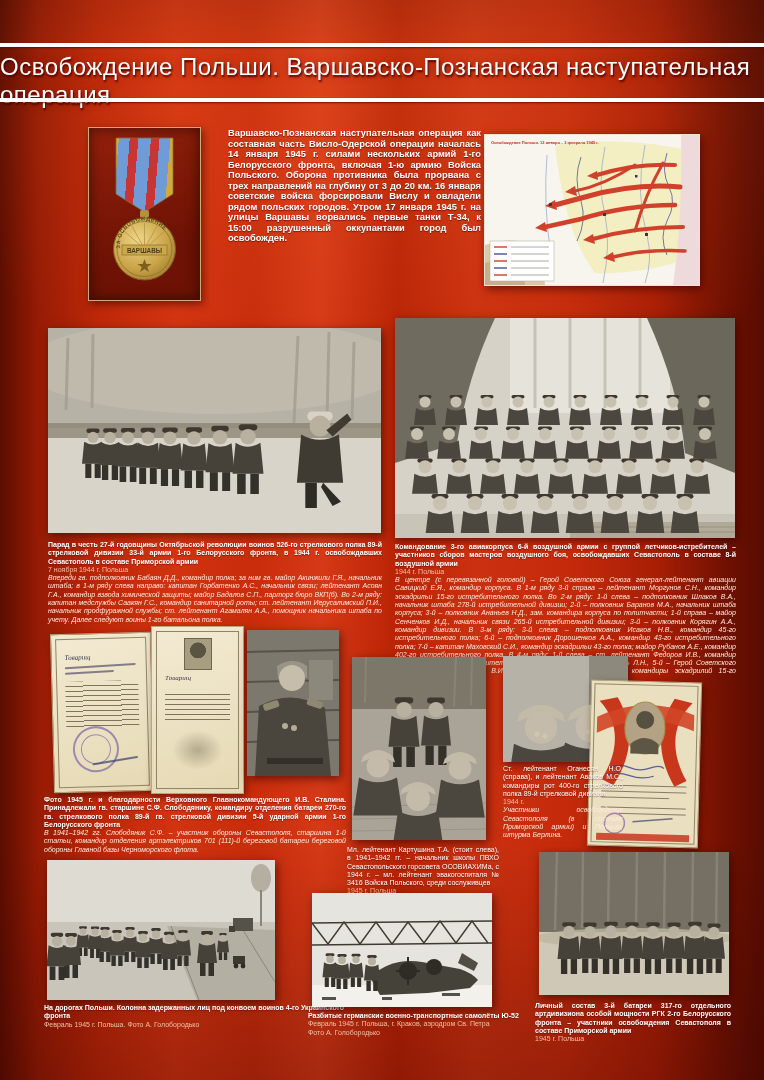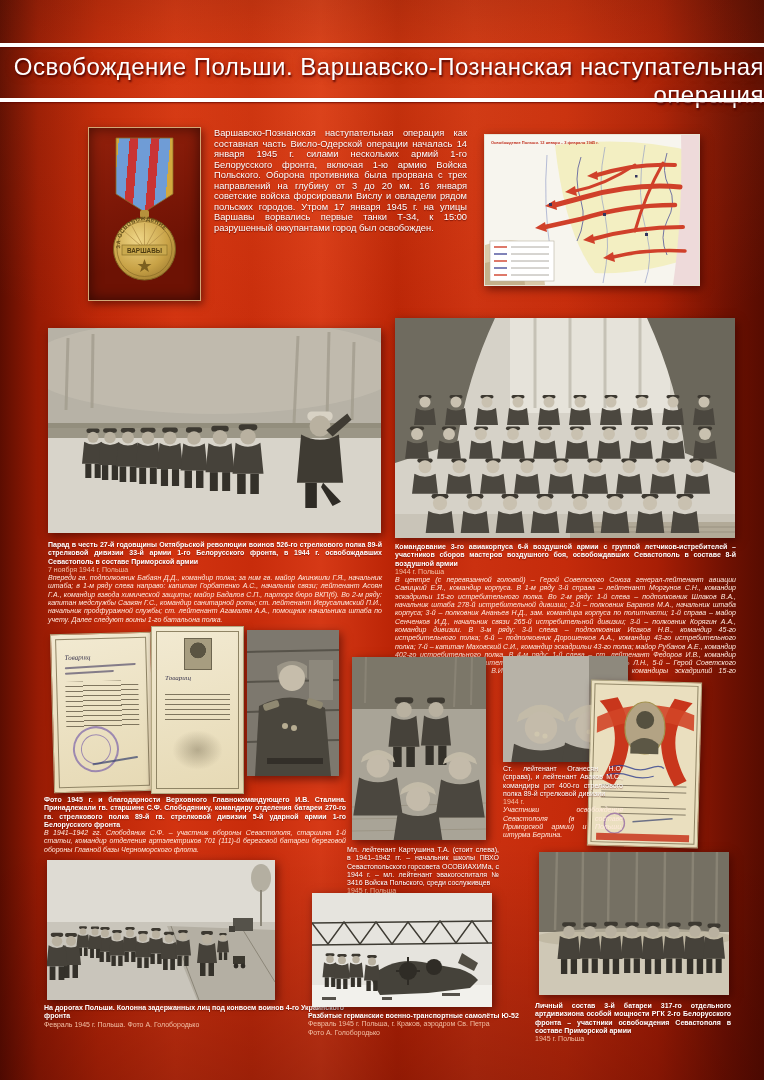--- a/index.html
+++ b/index.html
@@ -6,27 +6,27 @@
   .poster{
     position:relative;width:764px;height:1080px;overflow:hidden;
     font-family:"Liberation Sans",sans-serif;
     background:
       radial-gradient(120% 50% at 50% 6%, rgba(255,130,60,.16), transparent 60%),
       linear-gradient(180deg, rgba(0,0,0,.10) 0%, rgba(0,0,0,0) 6%, rgba(0,0,0,0) 78%, rgba(40,0,0,.28) 100%),
       linear-gradient(90deg,#5c0d01 0%,#971b04 5%,#bd2708 13%,#d23310 23%,#c82c0b 33%,#d63916 42%,#b92305 52%,#cb3110 62%,#c52b0b 74%,#a81e05 86%,#701102 95%,#570c01 100%);
   }
   .hline{position:absolute;left:0;right:0;height:4px;background:#fff;box-shadow:0 1px 2px rgba(90,5,0,.8);}
   .title{
-    position:absolute;top:53px;left:0;width:100%;text-align:right;
+    position:absolute;top:53px;left:0;width:100%;text-align:left;
     color:#fff;font-size:24px;font-weight:400;letter-spacing:.5px;
     text-shadow:1px 2px 2px rgba(70,0,0,.9),0 0 8px rgba(130,15,0,.6);
   }
   .intro{
-    position:absolute;left:214px;top:128px;width:253px;
-    color:#fff;font-size:9.3px;line-height:10.5px;font-weight:400;
+    position:absolute;left:228px;top:128px;width:253px;
+    color:#fff;font-size:9.3px;line-height:10.5px;font-weight:700;
     text-align:justify;text-shadow:0 1px 1px rgba(80,0,0,.65);
   }
   .intro p{margin:0;}
   .medal-frame{
     position:absolute;left:88px;top:127px;width:111px;height:172px;
     background:linear-gradient(160deg,#93200b,#6d1204 70%);
     border:1px solid #d2a877;
     box-shadow:inset 0 0 14px rgba(0,0,0,.55), 2px 3px 8px rgba(40,0,0,.55);
   }
   .photo{position:absolute;box-shadow:2px 3px 9px rgba(45,0,0,.6);overflow:hidden;background:#cfccc3;}

